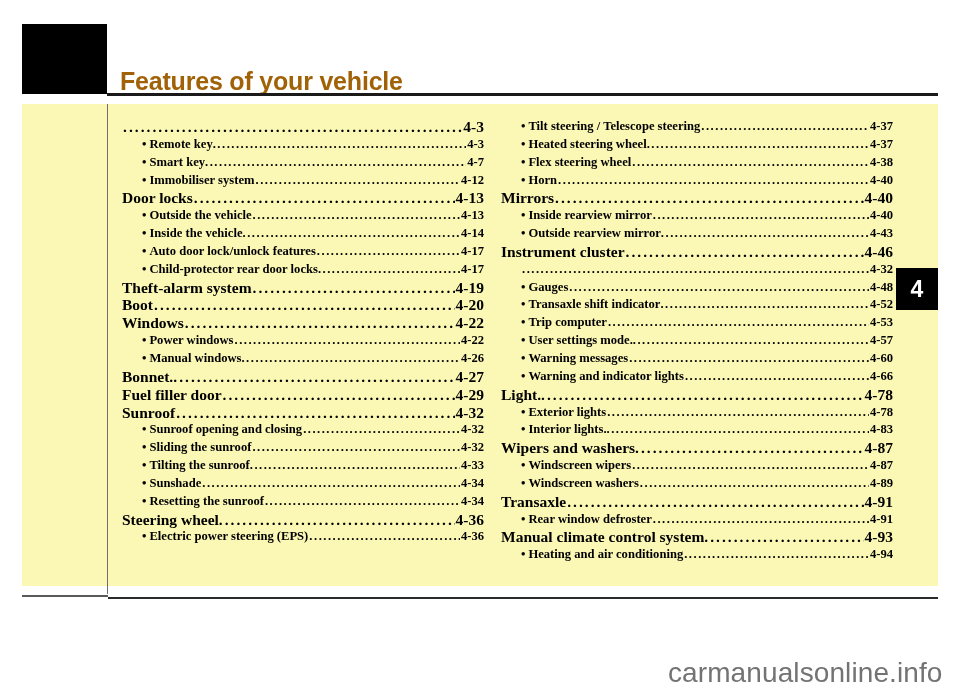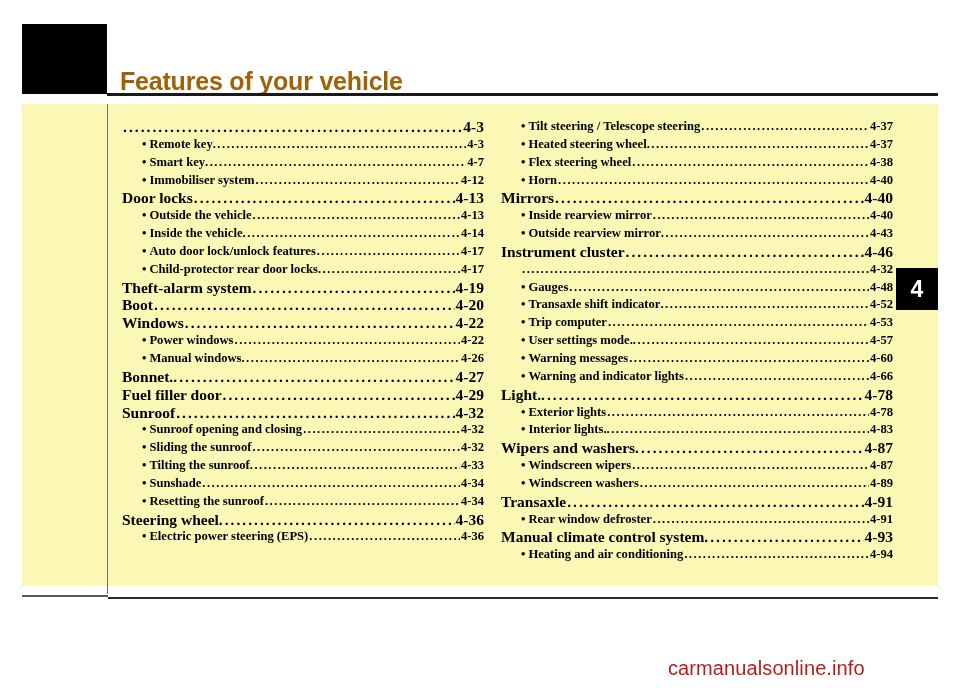--- a/index.html
+++ b/index.html
@@ -155,22 +155,22 @@
 
   
   .toc-line.tight .leader { margin-left: 0; }
 
   
   .watermark {
     position: absolute;
     left: 668px;
     top: 657px;
     font-family: "Liberation Sans", sans-serif;
-    font-size: 20px;
-    color: #b91c1c;
+    font-size: 28px;
+    color: #737373;
     letter-spacing: 0.1px;
     white-space: nowrap;
   }
 </style>
 </head>
 <body>
 
 <div id="page">
 
   <div class="black-tab"></div>

